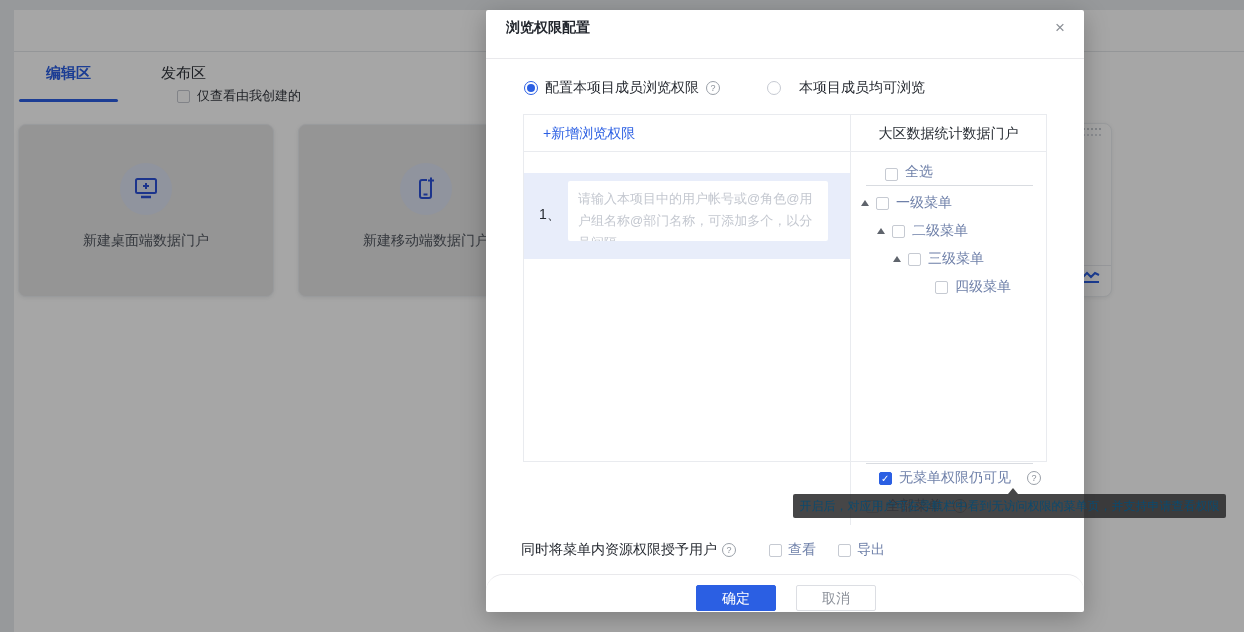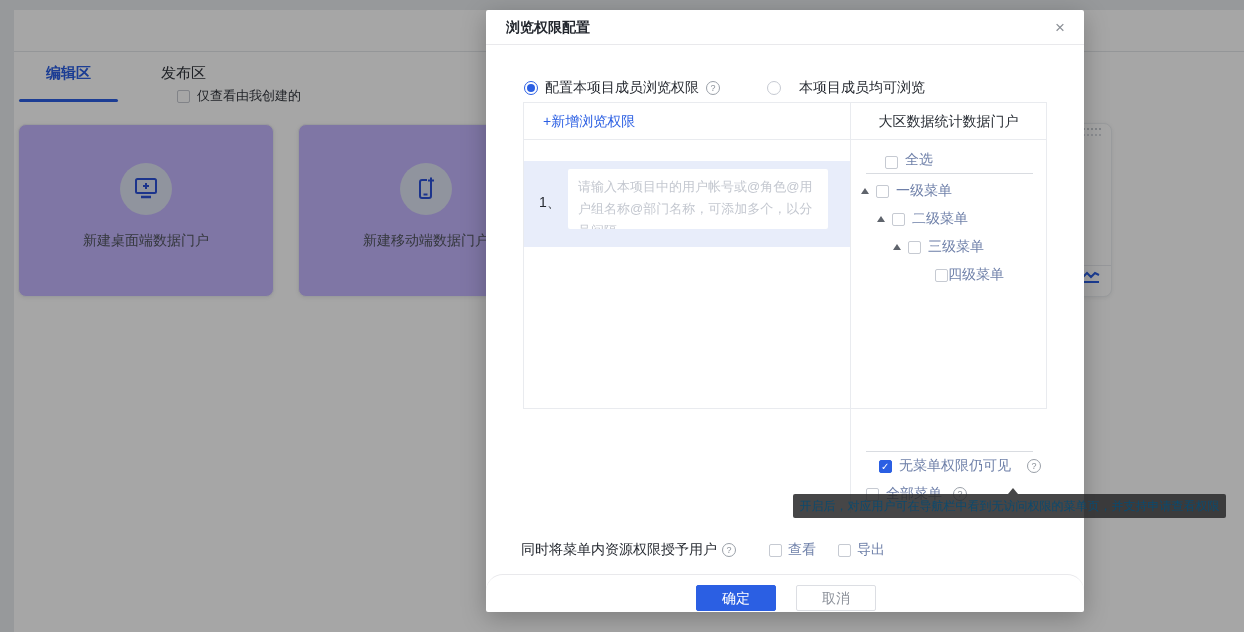--- a/index.html
+++ b/index.html
@@ -15,44 +15,44 @@
   .tab .underline { position:absolute; left:0; right:0; bottom:-10px; height:3px; background:#2b5fe3; border-radius:2px; }
   .tab1 { left:5px; width:99px; }
   .tab2 { left:120px; width:99px; }
   .dropdown { position:absolute; left:10px; top:69px; width:117px; height:30px; border:1px solid #d3d6dc; border-radius:2px; background:#fcfcfd; font-size:13px; color:#33373e; line-height:28px; padding:0 26px 0 12px; }
   .dd-chevron { position:absolute; right:11px; top:10px; width:8px; height:8px; }
   .dd-chevron::before { content:""; position:absolute; left:0; top:0; width:6px; height:6px; border-right:1.5px solid #9aa0a8; border-bottom:1.5px solid #9aa0a8; transform:rotate(45deg); }
   .chk { display:inline-block; width:13px; height:13px; border:1px solid #c6cad2; border-radius:2px; background:#fff; vertical-align:middle; flex:none; }
   .chk.checked { background:#2b5fe3; border-color:#2b5fe3; position:relative; }
   .chk.checked::after { content:"✓"; position:absolute; left:1px; top:-1px; color:#fff; font-size:10px; line-height:13px; }
   .only-mine { position:absolute; left:163px; top:77px; display:flex; align-items:center; gap:7px; font-size:13px; color:#33373e; }
-  .card { position:absolute; top:114px; width:256px; height:173px; background:#c4b5fd; border:1px solid #eceef1; border-radius:8px; box-shadow:0 1px 4px rgba(31,35,41,.08); }
+  .card { position:absolute; top:114px; width:256px; height:173px; background:#e5e5e5; border:1px solid #eceef1; border-radius:8px; box-shadow:0 1px 4px rgba(31,35,41,.08); }
   .card1 { left:4px; } .card2 { left:284px; }
   .card-inner { position:absolute; left:0; right:0; top:38px; text-align:center; }
   .icon-circle { width:52px; height:52px; margin:0 auto; border-radius:50%; background:#dde3f3; display:flex; align-items:center; justify-content:center; }
   .card-label { margin-top:17px; font-size:14px; color:#51565f; }
   .card3 { position:absolute; left:842px; top:113px; width:256px; height:174px; background:#fff; border:1px solid #eceef1; border-radius:8px; box-shadow:0 1px 4px rgba(31,35,41,.08); }
   .card3 .thumb-dashes { position:absolute; left:10px; top:4px; right:10px; height:8px; border-top:2px dotted #c8ccd3; border-bottom:2px dotted #d8dbe0; }
   .card3 .card3-divider { position:absolute; left:0; right:0; bottom:30px; height:1px; background:#e8eaee; }
   .card3 .chart-ic { position:absolute; right:10px; bottom:6px; }
 
   .overlay { position:absolute; inset:0; background:rgba(0,0,0,0.35); z-index:50; }
 
   
   .modal { position:absolute; left:486px; top:10px; width:598px; height:602px; background:#fff; border-radius:2px; box-shadow:0 6px 24px rgba(0,0,0,.25); z-index:100; }
-  .m-header { height:35px; line-height:35px; border-bottom:1px solid #e9e9ec; padding-left:20px; font-size:14px; font-weight:600; color:#23272e; }
+  .m-header { height:49px; line-height:35px; border-bottom:1px solid #e9e9ec; padding-left:20px; font-size:14px; font-weight:600; color:#23272e; }
   .m-close { position:absolute; right:14px; top:8px; width:20px; height:20px; line-height:20px; text-align:center; font-size:17px; color:#8c9097; cursor:pointer; }
 
   .radio-row { position:absolute; left:38px; top:69px; height:18px; display:flex; align-items:center; font-size:14px; color:#262a31; }
   .radio { width:14px; height:14px; border-radius:50%; border:1px solid #c6cad2; background:#fff; flex:none; position:relative; }
   .radio.selected { border-color:#2b5fe3; }
   .radio.selected::after { content:""; position:absolute; left:2px; top:2px; width:8px; height:8px; border-radius:50%; background:#2b5fe3; }
   .help-ic { width:14px; height:14px; border-radius:50%; border:1px solid #9aa0a8; color:#8a9099; font-size:9px; line-height:12px; text-align:center; flex:none; display:inline-block; }
 
-  .perm-table { position:absolute; left:37px; top:92px; width:524px; height:307px; border:1px solid #e9ebef; }
+  .perm-table { position:absolute; left:37px; top:104px; width:524px; height:348px; border:1px solid #e9ebef; }
   .pt-header { display:flex; height:37px; border-bottom:1px solid #e9ebef; }
   .pt-h-left { width:326px; line-height:36px; padding-left:19px; font-size:14px; color:#2b5fe3; cursor:pointer; }
   .pt-h-right { flex:1; line-height:36px; text-align:center; font-size:14px; color:#2a2f36; border-left:1px solid #e9ebef; }
   .pt-body { position:relative; height:373px; }
   .pt-left { position:absolute; left:0; top:0; width:326px; height:373px; }
   .member-row { position:absolute; left:0; right:0; top:21px; height:86px; background:#e8edfa; }
   .row-num { position:absolute; left:15px; top:33px; font-size:14px; color:#262a31; }
   .member-input { position:absolute; left:44px; top:8px; width:260px; height:60px; border:none; outline:none; resize:none; background:#fff; border-radius:2px; padding:7px 10px; font-size:13px; line-height:22px; color:#33373e; font-family:"Liberation Sans","DejaVu Sans",sans-serif; }
   .member-input::placeholder { color:#c4c8d0; }
   .pt-right { position:absolute; left:326px; top:0; width:197px; height:373px; border-left:1px solid #e9ebef; }
@@ -172,21 +172,21 @@
           <div class="tr-row" style="left:26px; top:70px; gap:7px;">
             <span class="tri-up"></span>
             <span class="chk"></span>
             <span>二级菜单</span>
           </div>
           <div class="tr-row" style="left:42px; top:98px; gap:7px;">
             <span class="tri-up"></span>
             <span class="chk"></span>
             <span>三级菜单</span>
           </div>
-          <div class="tr-row" style="left:84px; top:126px; ">
+          <div class="tr-row" style="left:84px; top:126px; gap:7px;">
             <span class="chk"></span>
             <span>四级菜单</span>
           </div>
 
           <div class="tree-divider" style="top:311px;"></div>
           <div class="tr-row" style="left:15px; top:317px; gap:7px;padding-left:13px;">
             <span class="chk checked"></span>
             <span>无菜单权限仍可见</span>
             <span class="help-ic" style="margin-left:9px;">?</span>
           </div>

